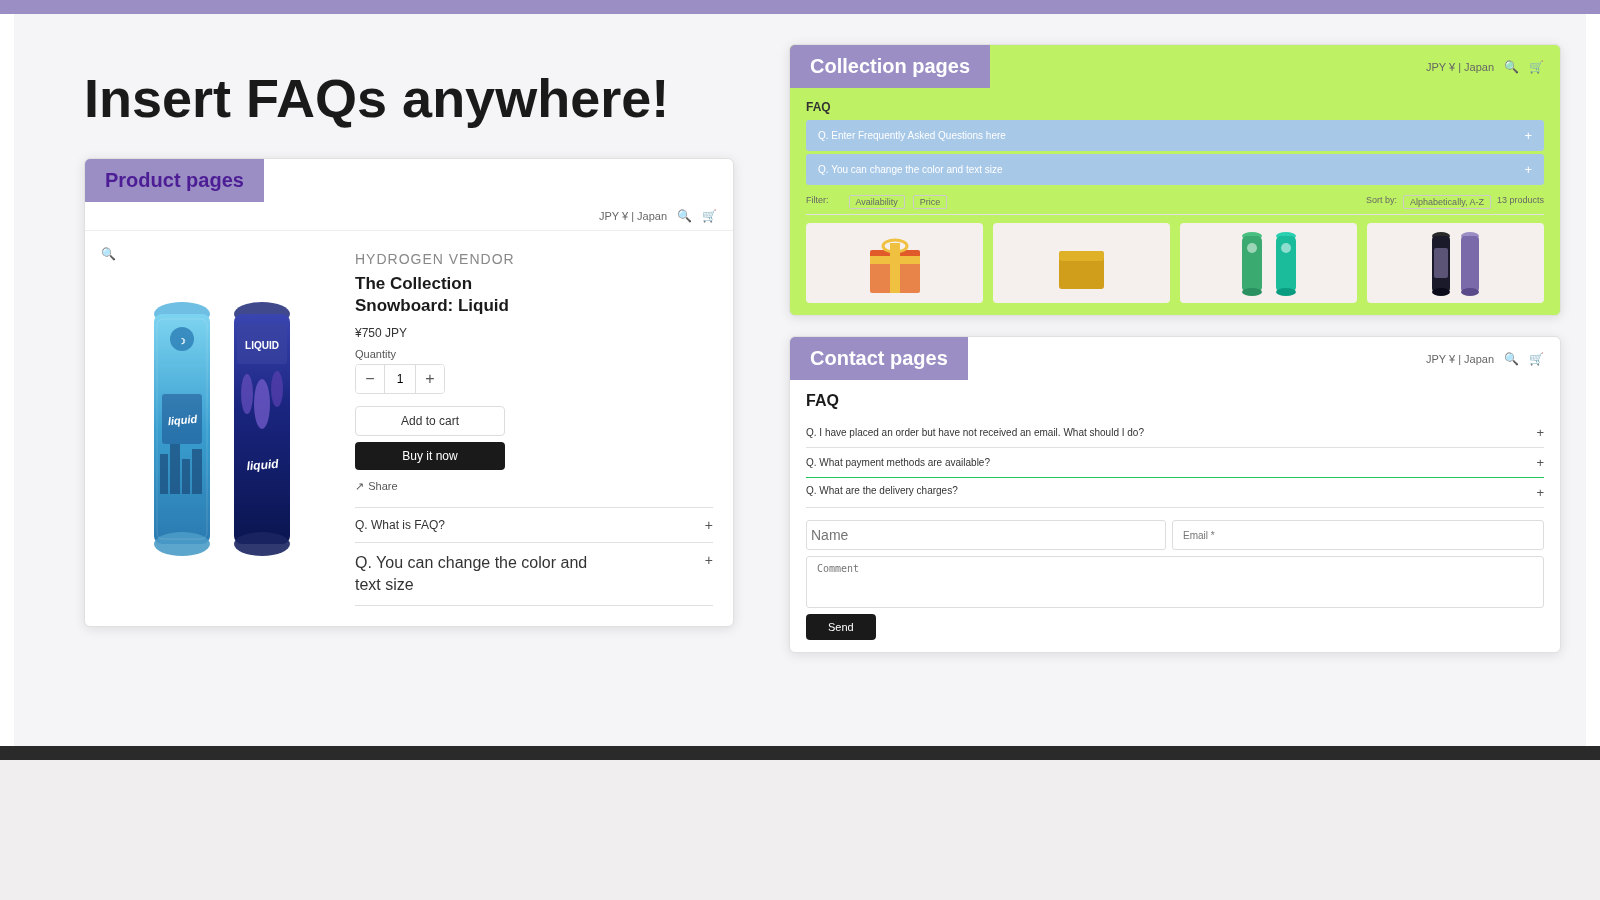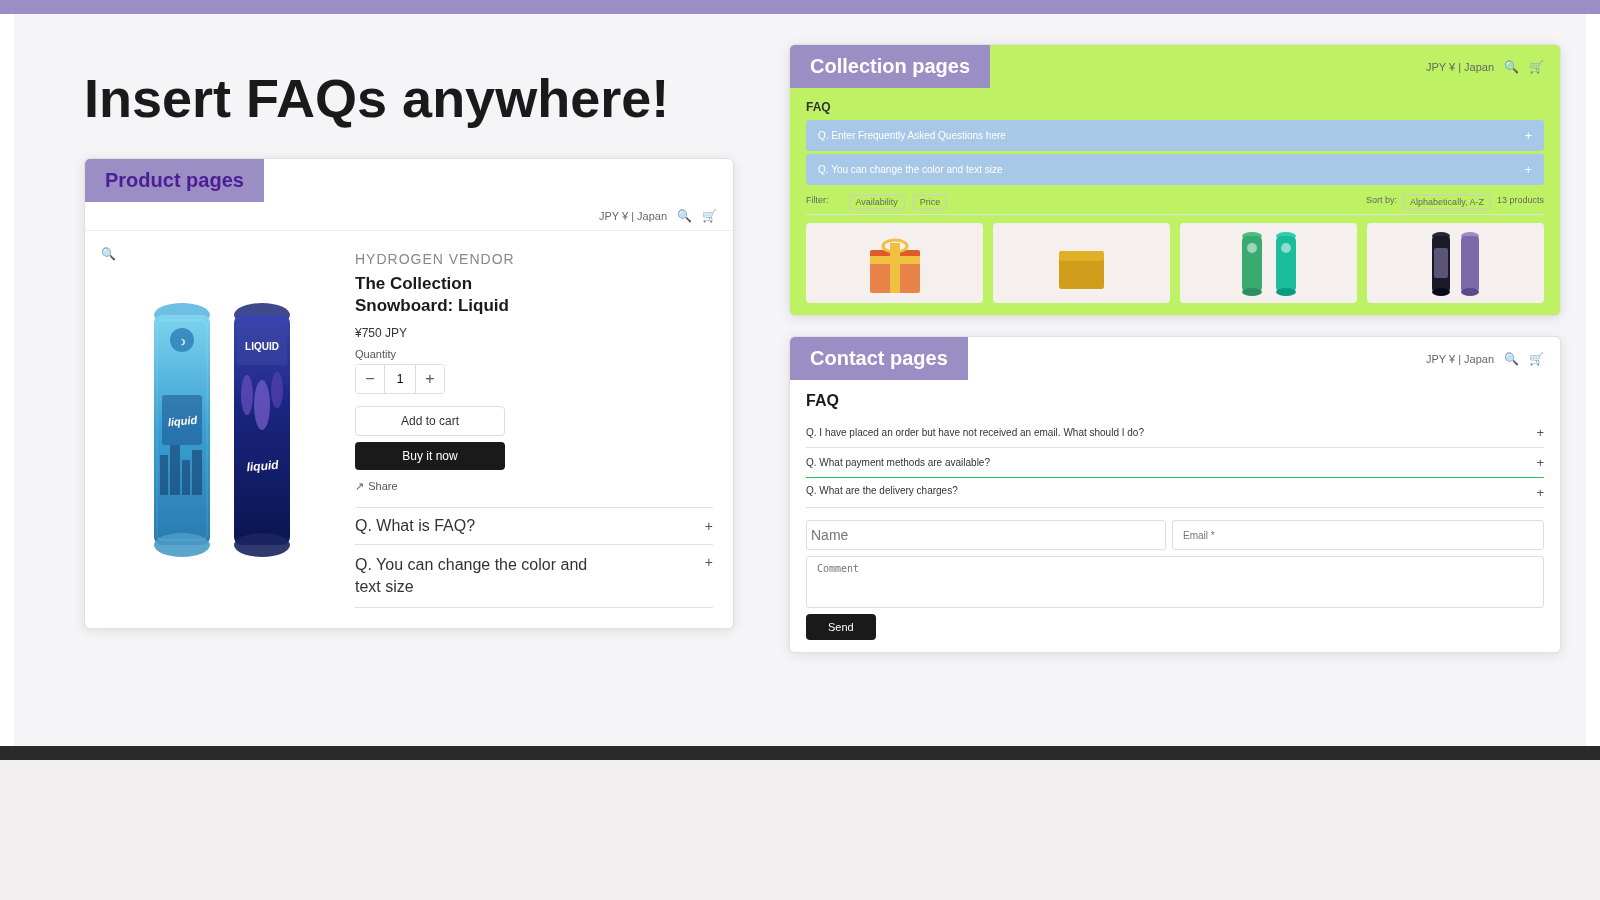--- a/index.html
+++ b/index.html
@@ -176,21 +176,21 @@
             </div>
             <button style="display:block; width:150px; padding:7px; border:1px solid #ddd; border-radius:4px; background:#fff; font-size:12px; text-align:center; margin-bottom:6px; cursor:pointer; color:#333;">Add to cart</button>
             <button style="display:block; width:150px; padding:7px; border:none; border-radius:4px; background:#1a1a1a; font-size:12px; text-align:center; margin-bottom:10px; cursor:pointer; color:#fff;">Buy it now</button>
             <div style="font-size:11px; color:#555; margin-bottom:14px; display:flex; align-items:center; gap:4px;">
               <span>↗</span>
               <span>Share</span>
             </div>
 
             <div style="border-top:1px solid #e0e0e0;">
               <div style="border-bottom:1px solid #e0e0e0; padding:9px 0; display:flex; justify-content:space-between; align-items:center;">
-                <span style="font-size:16px; color:#333;">Q. What is FAQ?</span>
+                <span style="font-size:12px; color:#333;">Q. What is FAQ?</span>
                 <span style="font-size:14px; color:#555; cursor:pointer;">+</span>
               </div>
               <div style="border-bottom:1px solid #e0e0e0; padding:9px 0; display:flex; justify-content:space-between; align-items:flex-start;">
                 <span style="font-size:16px; color:#333; line-height:1.4;">Q. You can change the color and<br>text size</span>
                 <span style="font-size:14px; color:#555; cursor:pointer;">+</span>
               </div>
             </div>
           </div>
         </div>
       </div>

